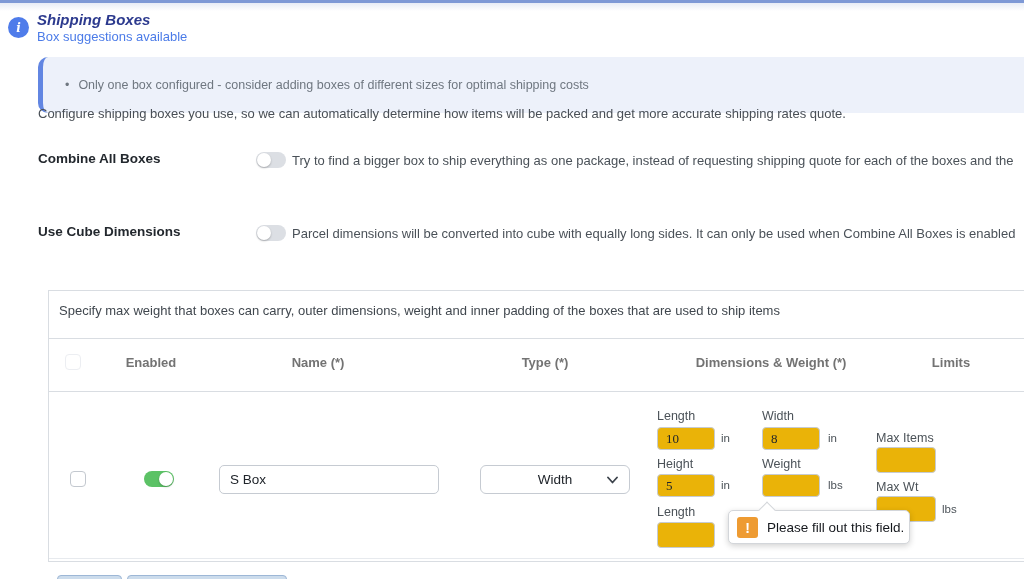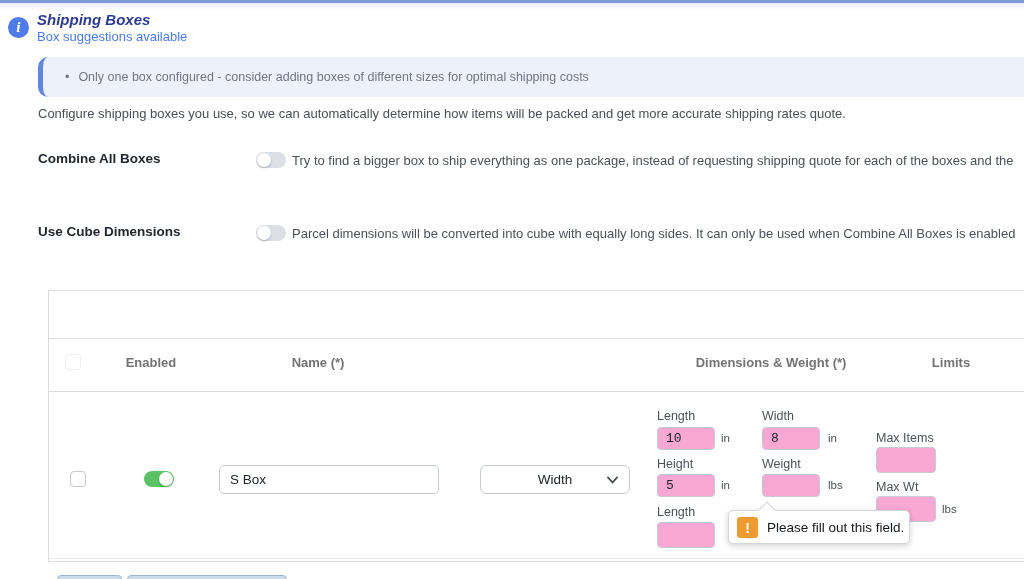--- a/index.html
+++ b/index.html
@@ -15,21 +15,21 @@
 
   
   .info-badge { position:absolute; left:8px; top:17px; width:21px; height:21px;
     border-radius:50%; background:#4f7cea; color:#fff; display:flex; align-items:center;
     justify-content:center; font-family:"DejaVu Serif", serif; font-style:italic;
     font-weight:bold; font-size:12px; }
   .page-title { position:absolute; left:37px; top:11px; font-size:15px; font-weight:bold; color:#2c3a8e;font-style:italic; }
   .page-subtitle { position:absolute; left:37px; top:29px; font-size:13px; color:#4b7be8; cursor:pointer; }
 
   
-  .alert { position:absolute; left:38px; top:57px; width:986px; height:40px;
+  .alert { position:absolute; left:38px; top:57px; width:986px; height:56px;
     background:#edf1fa; border-left:5px solid #6286e2; border-radius:10px 0 0 10px;
     display:flex; align-items:center; }
   .alert-text { margin-left:22px; font-size:12.5px; color:#6f7780; }
   .alert-text::before { content:"•"; margin-right:9px; color:#6f7780; }
 
   .intro { position:absolute; left:38px; top:106px; font-size:13px; color:#494f56; }
 
   
   .setting-label { position:absolute; left:38px; font-size:13.5px; font-weight:bold; color:#23282e; }
   .toggle { position:absolute; left:256px; width:30px; height:16px; border-radius:9px; cursor:pointer; }
@@ -57,22 +57,22 @@
   .name-input { position:absolute; left:170px; top:174px; width:220px; height:29px;
     border:1px solid #c6cbd2; border-radius:5px; font-family:inherit; font-size:13.5px;
     color:#20252b; padding-left:10px; outline:none; background:#fff; }
   .type-select { position:absolute; left:431px; top:174px; width:150px; height:29px;
     border:1px solid #c6cbd2; border-radius:6px; background:#fff; cursor:pointer;
     display:flex; align-items:center; justify-content:center; font-size:13.5px; color:#20252b; }
   .type-select .chev { position:absolute; right:11px; top:10px; }
 
   .field-label { position:absolute; font-size:12.5px; color:#4b5258; }
   .mini-input { position:absolute; width:58px; height:23px; border:1px solid #c6cbd2;
-    border-radius:4px; font-family:Liberation Mono, monospace; font-size:13px; color:#20252b; padding-left:8px;
-    outline:none; background:#f9a8d4; }
+    border-radius:4px; font-family:Liberation Serif, serif; font-size:13px; color:#20252b; padding-left:8px;
+    outline:none; background:#eab308; }
   .mini-input.tall { height:26px; width:60px; }
   .unit { position:absolute; font-size:11.5px; color:#4b5258; }
 
   
   .tooltip { position:absolute; left:679px; top:219px; width:182px; height:34px;
     background:#fff; border:1px solid #d3d6da; border-radius:5px;
     box-shadow:0 2px 6px rgba(0,0,0,.18); z-index:5; }
   .tooltip .arrow { position:absolute; left:32px; top:-7px; width:12px; height:12px;
     background:#fff; border-left:1px solid #d3d6da; border-top:1px solid #d3d6da;
     transform:rotate(45deg); }
@@ -109,25 +109,27 @@
   </div>
 <div class="setting-desc" style="top:153px;">Try to find a bigger box to ship everything as one package, instead of requesting shipping quote for each of the boxes and the</div>
 
 <div class="setting-label" style="top:224px;">Use Cube Dimensions</div>
 <div class="toggle" style="top:225px;" data-state="off">
     <span class="knob"></span>
   </div>
 <div class="setting-desc" style="top:226px;">Parcel dimensions will be converted into cube with equally long sides. It can only be used when Combine All Boxes is enabled</div>
 
 <div class="boxes-table">
+  <div class="table-caption">Specify max weight that boxes can carry, outer dimensions, weight and inner padding of the boxes that are used to ship items</div>
   <div class="caption-divider"></div>
 
   <div class="checkbox faint"></div>
   <div class="th" style="left:62px;  width:80px;">Enabled</div>
   <div class="th" style="left:169px; width:200px;">Name (*)</div>
+  <div class="th" style="left:416px; width:160px;">Type (*)</div>
   <div class="th" style="left:602px; width:240px;">Dimensions &amp; Weight (*)</div>
   <div class="th" style="left:852px; width:100px;">Limits</div>
   <div class="header-divider"></div>
 
   <div>
     <div class="checkbox row-cb"></div>
     <div class="toggle" style="left:95px; top:180px;" data-state="on">
         <span class="knob"></span>
       </div>
     <input class="name-input" type="text" value="S Box" style="">

